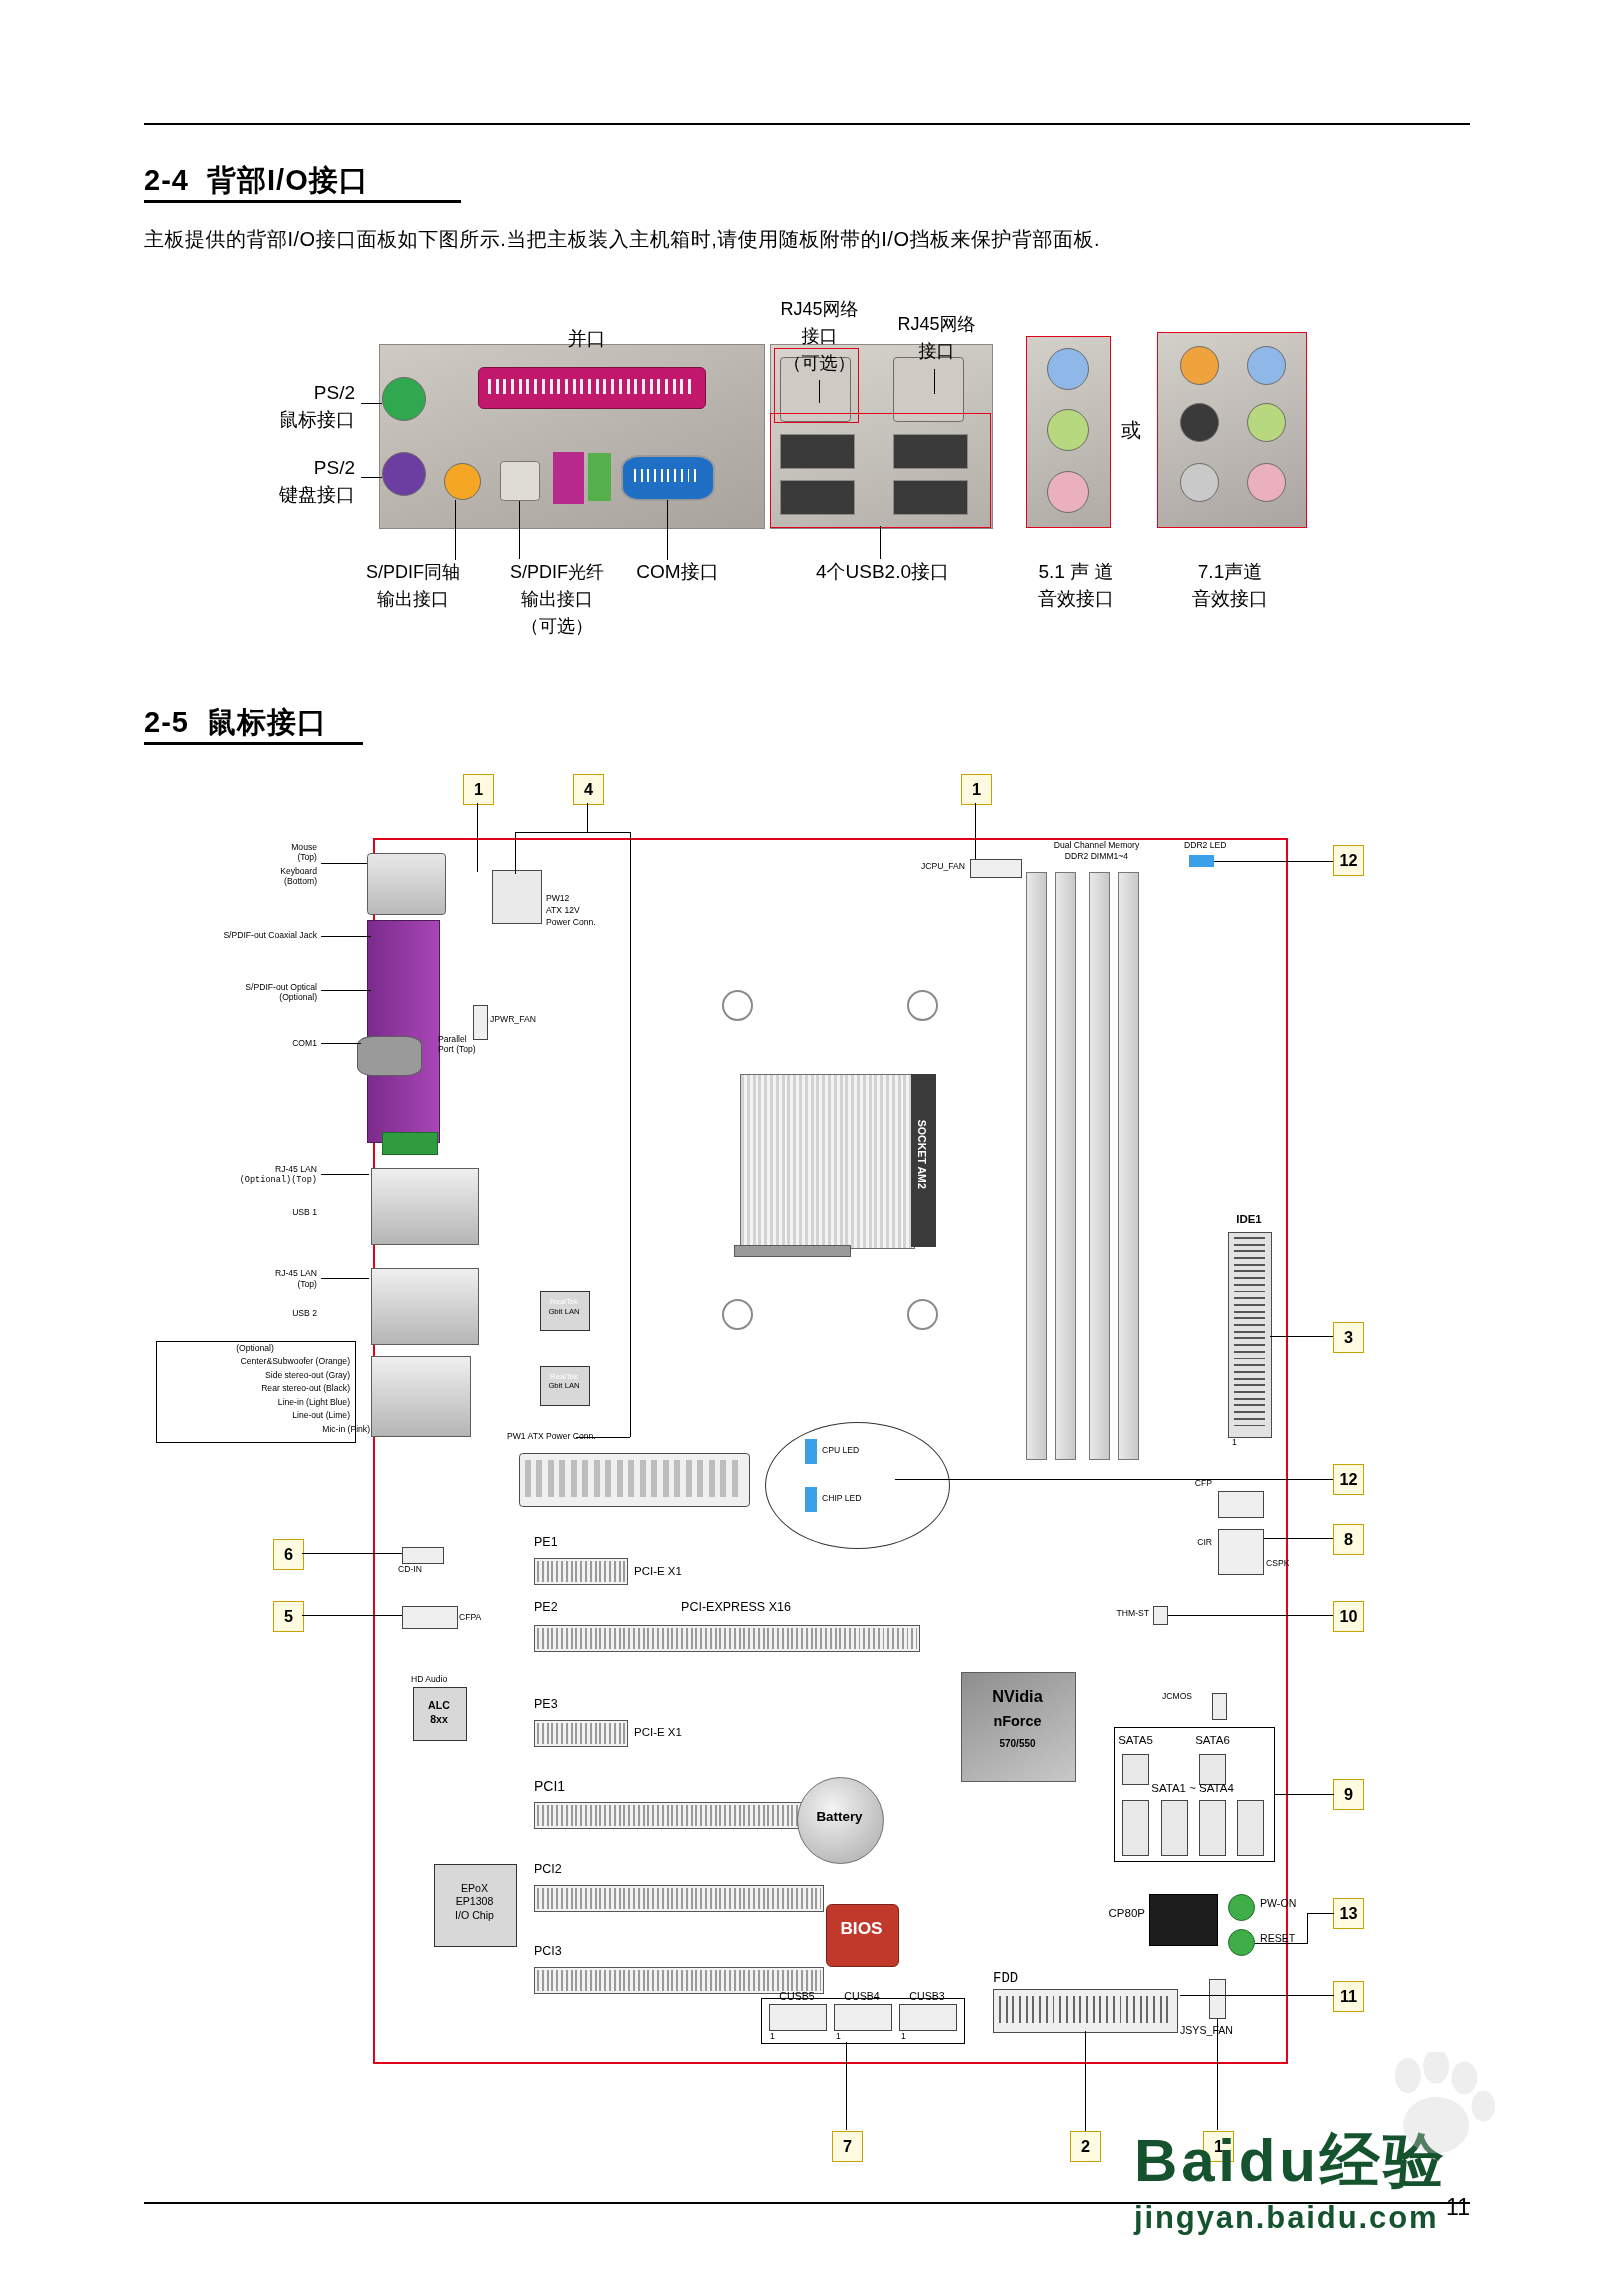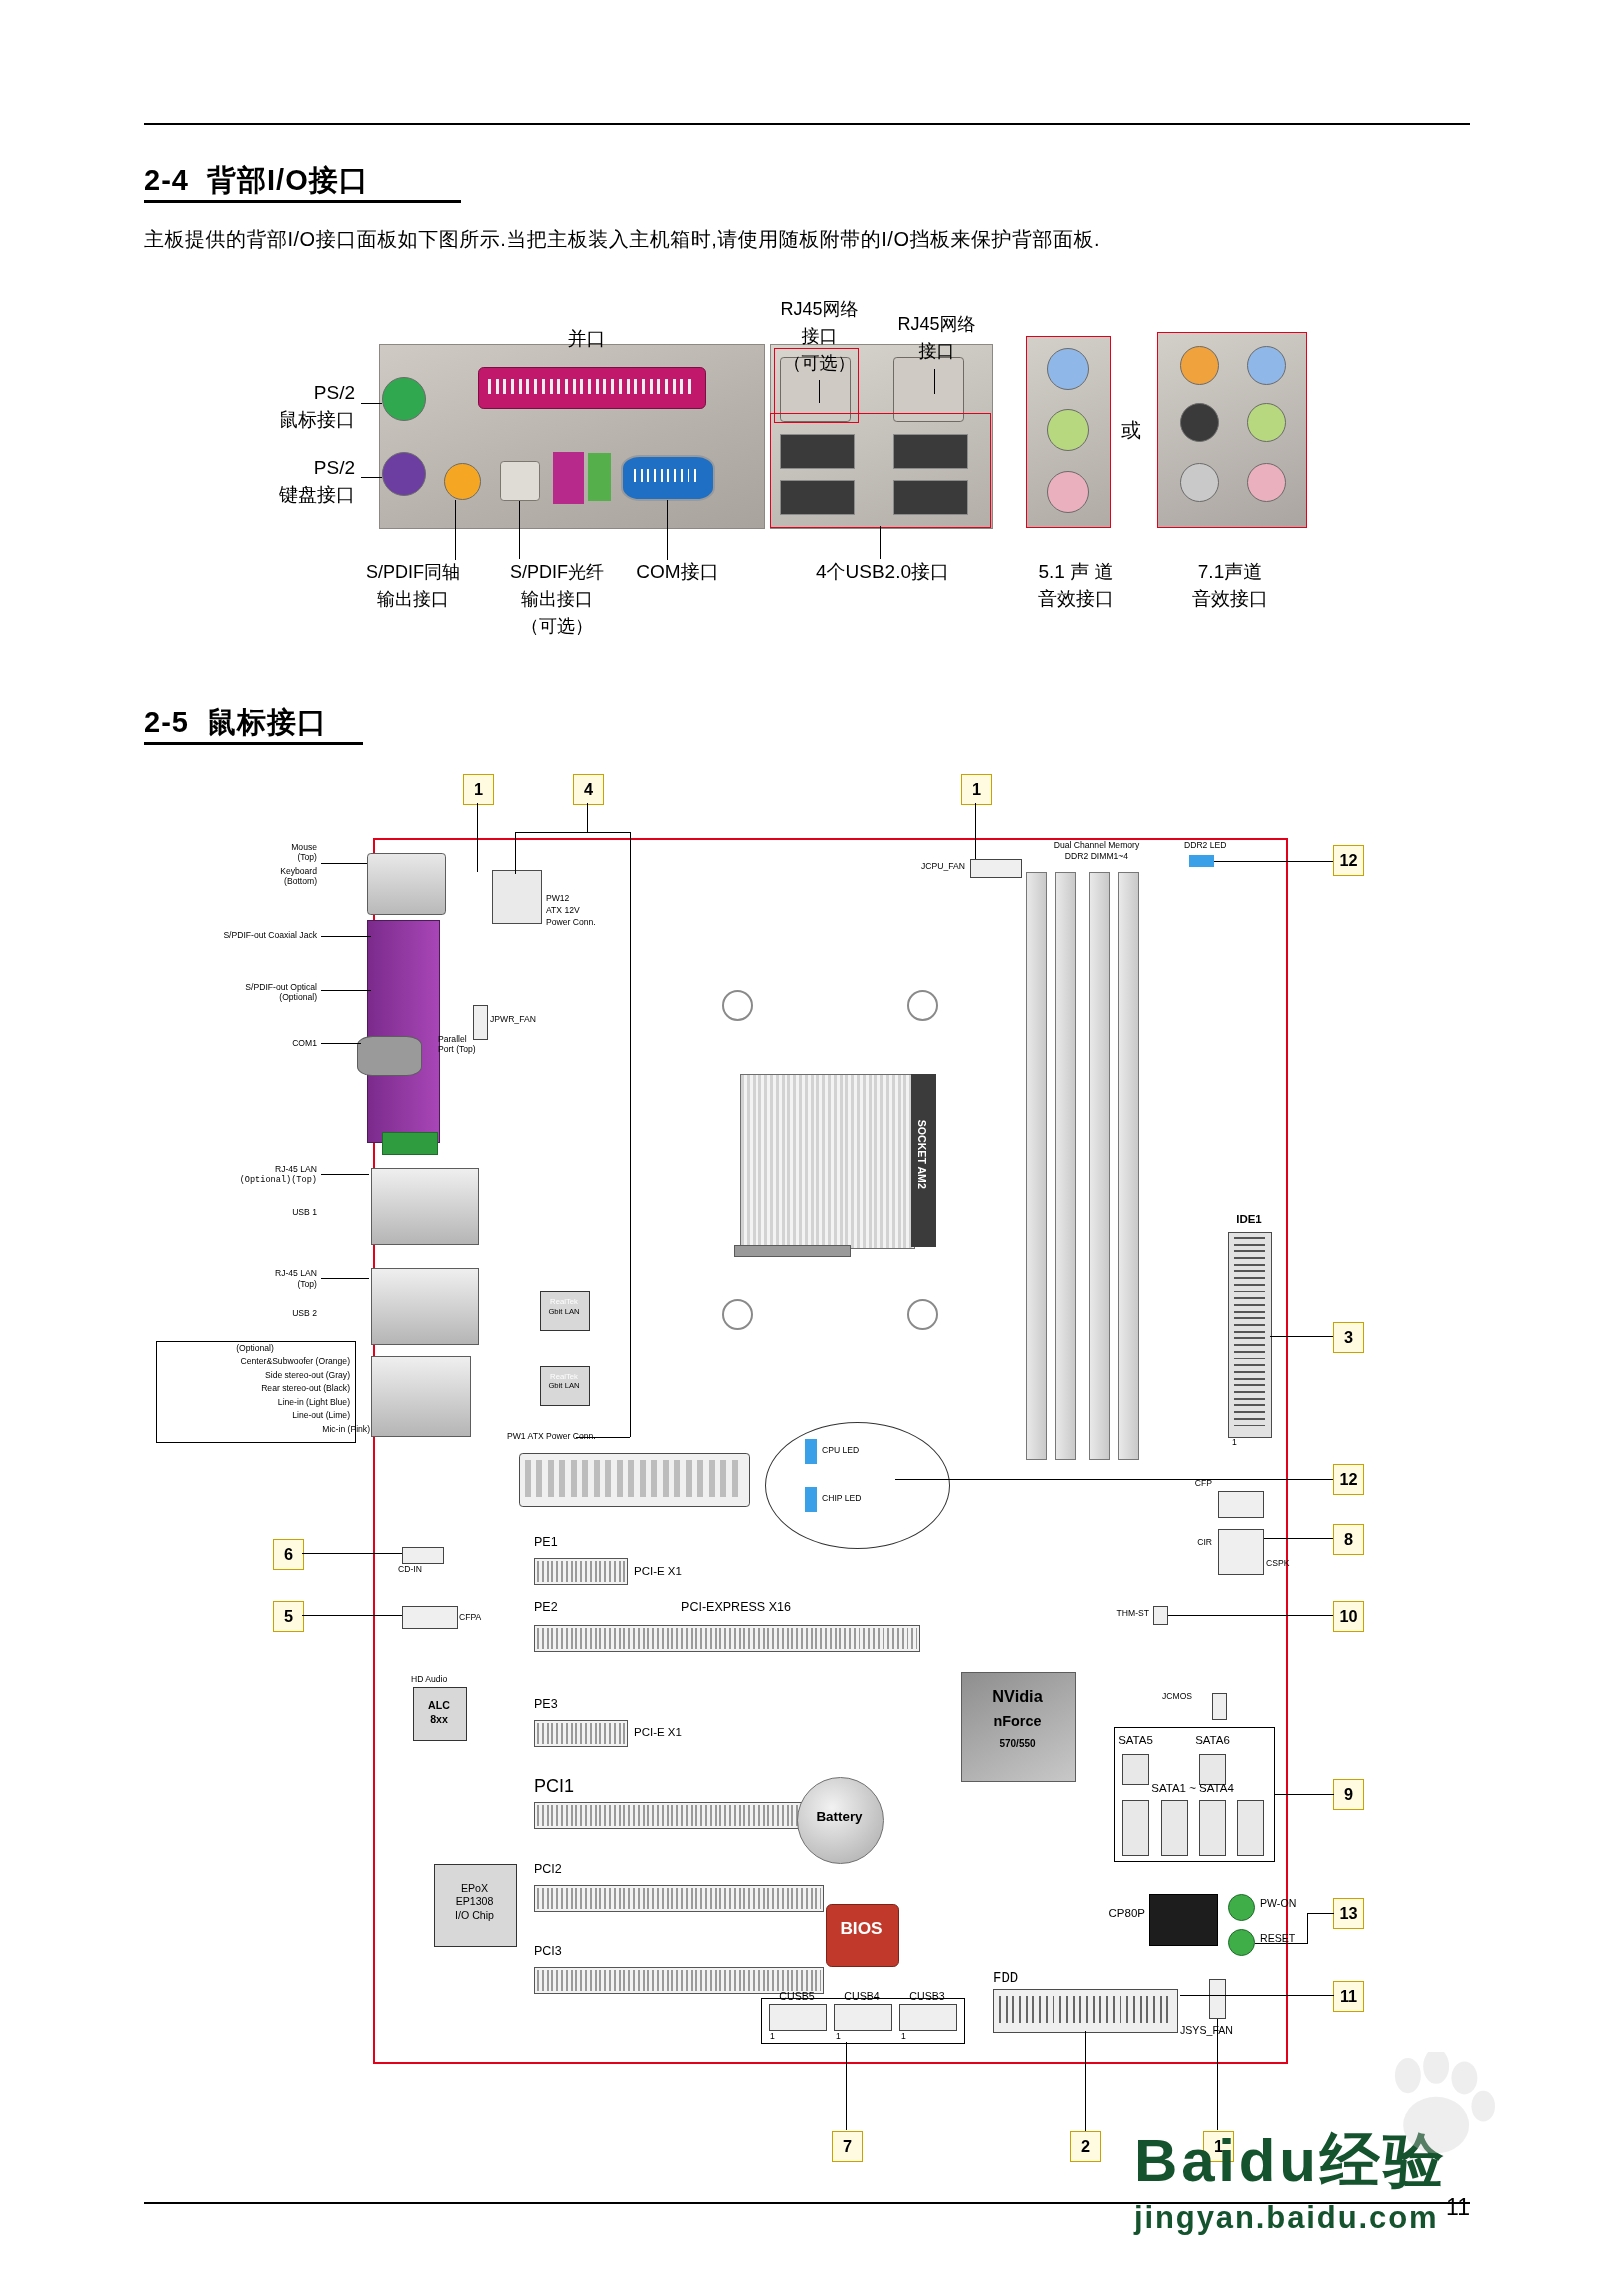--- a/index.html
+++ b/index.html
@@ -302,21 +302,21 @@
   <div class="tiny" style="left:411px;top:1674px;width:77px;">HD Audio</div>
   <div class="tiny c" style="left:413px;top:1700px;width:52px;font-weight:bold;font-size:10.6px;">ALC</div>
   <div class="tiny c" style="left:413px;top:1714px;width:52px;font-weight:bold;font-size:10.6px;">8xx</div>
 
   <div class="tiny" style="left:534px;top:1537px;width:77px;font-size:12.5px;">PE1</div>
   <div class="tiny" style="left:634px;top:1566px;width:106px;font-size:11.5px;">PCI-E X1</div>
   <div class="tiny" style="left:534px;top:1602px;width:77px;font-size:12.5px;">PE2</div>
   <div class="tiny c" style="left:640px;top:1602px;width:192px;font-size:12.5px;">PCI-EXPRESS X16</div>
   <div class="tiny" style="left:534px;top:1699px;width:77px;font-size:12.5px;">PE3</div>
   <div class="tiny" style="left:634px;top:1727px;width:106px;font-size:11.5px;">PCI-E X1</div>
-  <div class="tiny" style="left:534px;top:1781px;width:77px;font-size:18px;">PCI1</div>
+  <div class="tiny" style="left:534px;top:1781px;width:77px;font-size:14px;">PCI1</div>
   <div class="tiny" style="left:534px;top:1864px;width:77px;font-size:12.5px;">PCI2</div>
   <div class="tiny" style="left:534px;top:1946px;width:77px;font-size:12.5px;">PCI3</div>
 
   <div class="tiny c" style="left:434px;top:1883px;width:81px;font-size:10.6px;">EPoX</div>
   <div class="tiny c" style="left:434px;top:1896px;width:81px;font-size:10.6px;">EP1308</div>
   <div class="tiny c" style="left:434px;top:1910px;width:81px;font-size:10.6px;">I/O Chip</div>
 
   <div class="tiny c" style="left:797px;top:1812px;width:85px;font-size:13.4px;font-weight:bold;">Battery</div>
   <div class="tiny c" style="left:826px;top:1923px;width:71px;font-size:17.3px;font-weight:bold;color:#fff;">BIOS</div>
 

